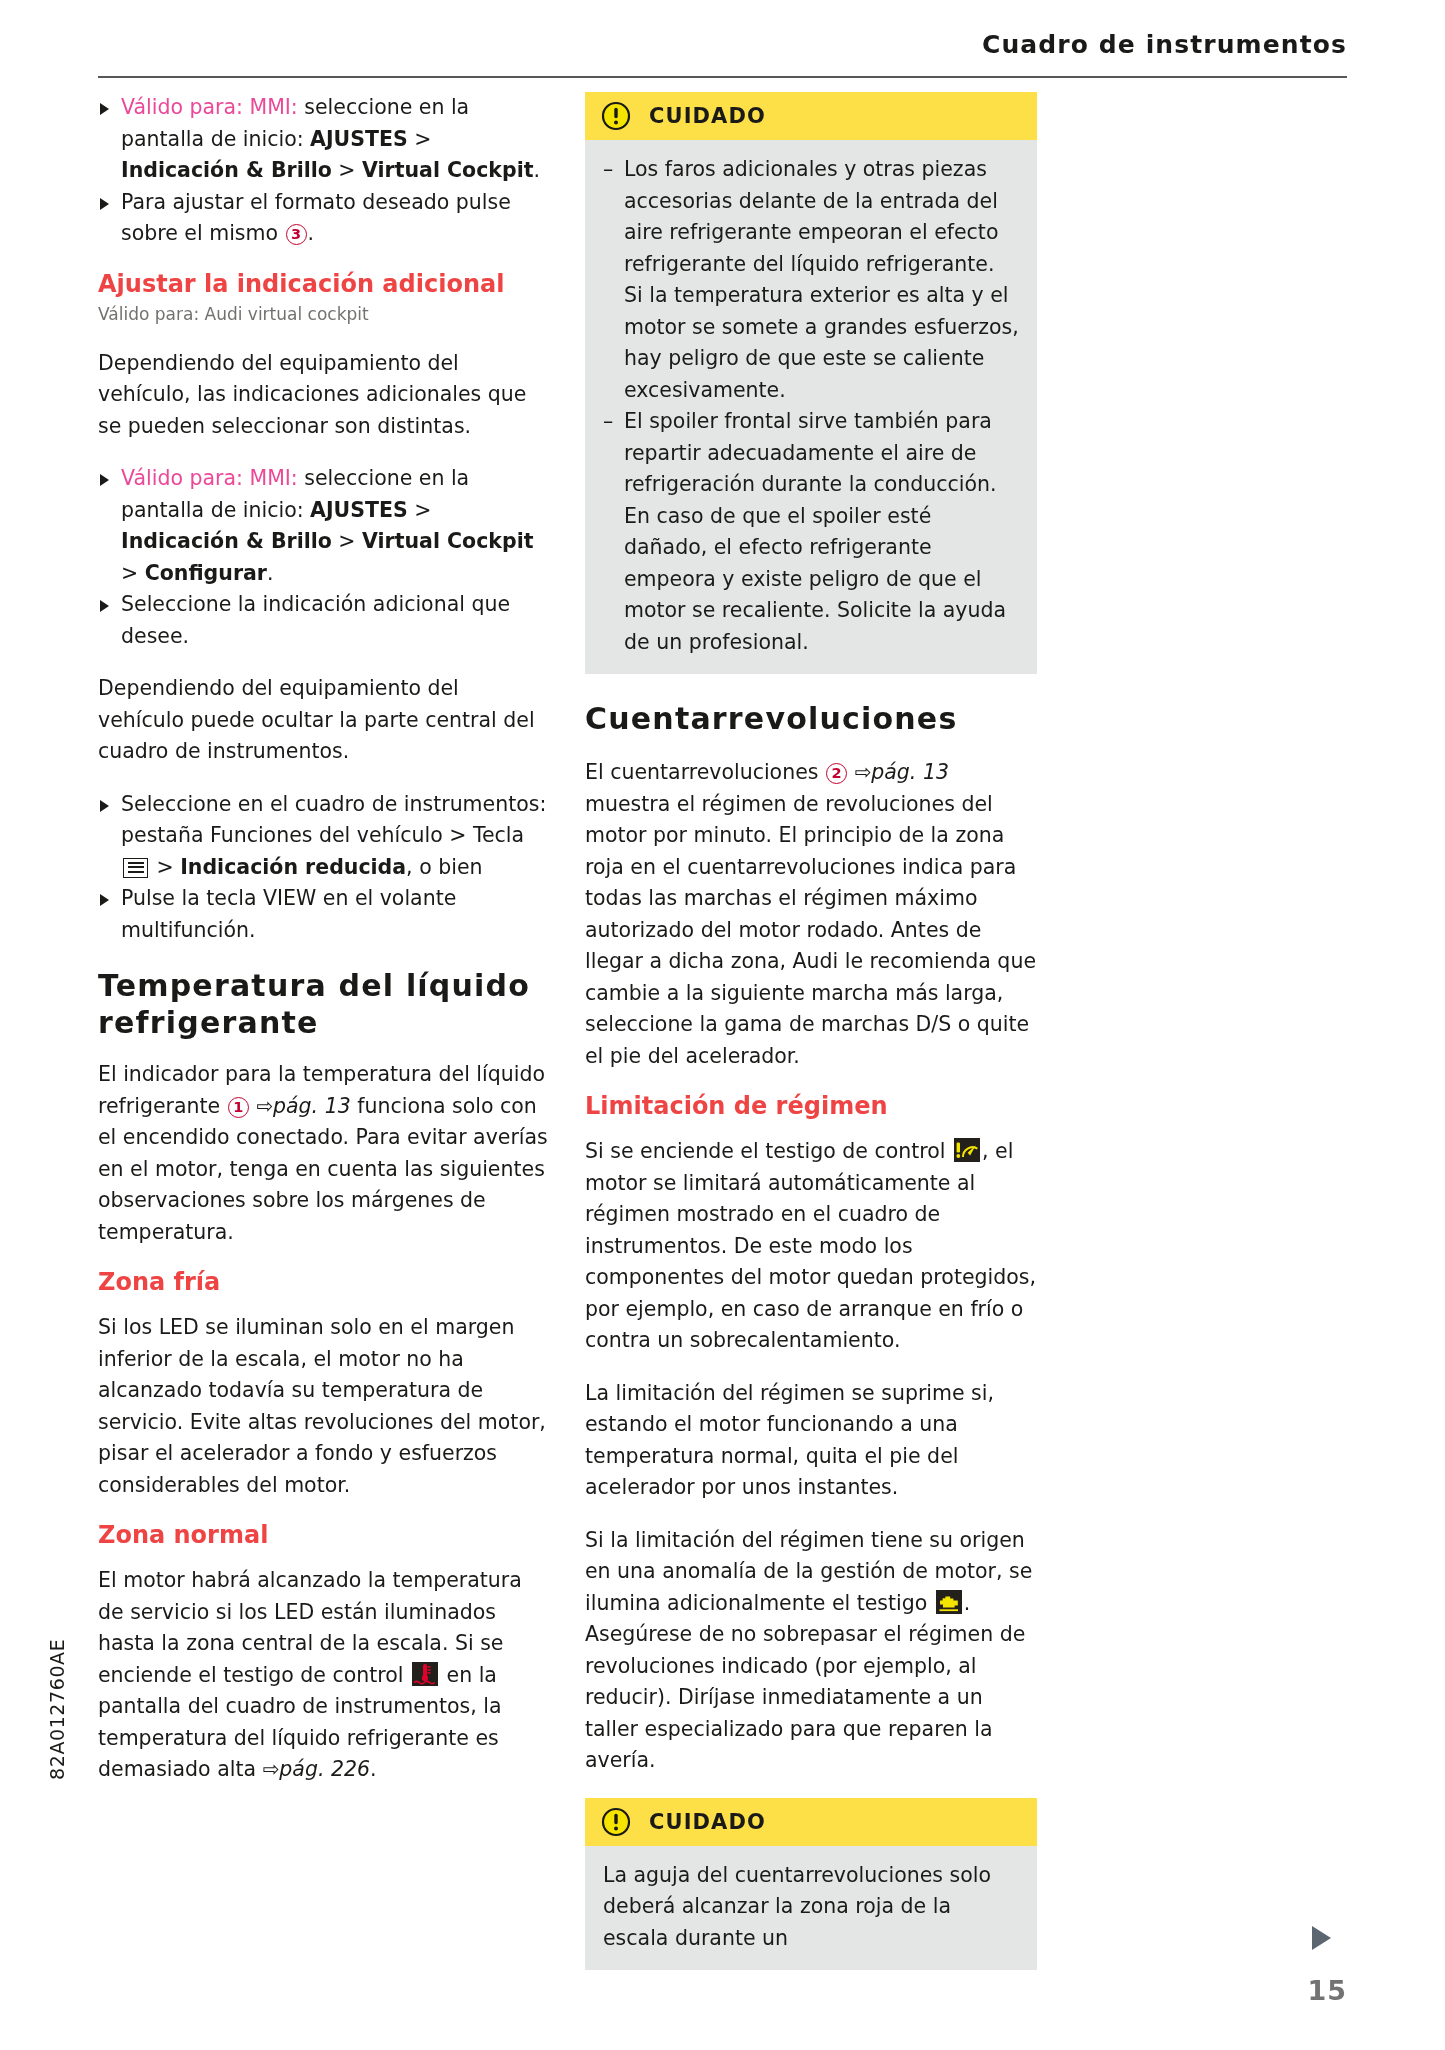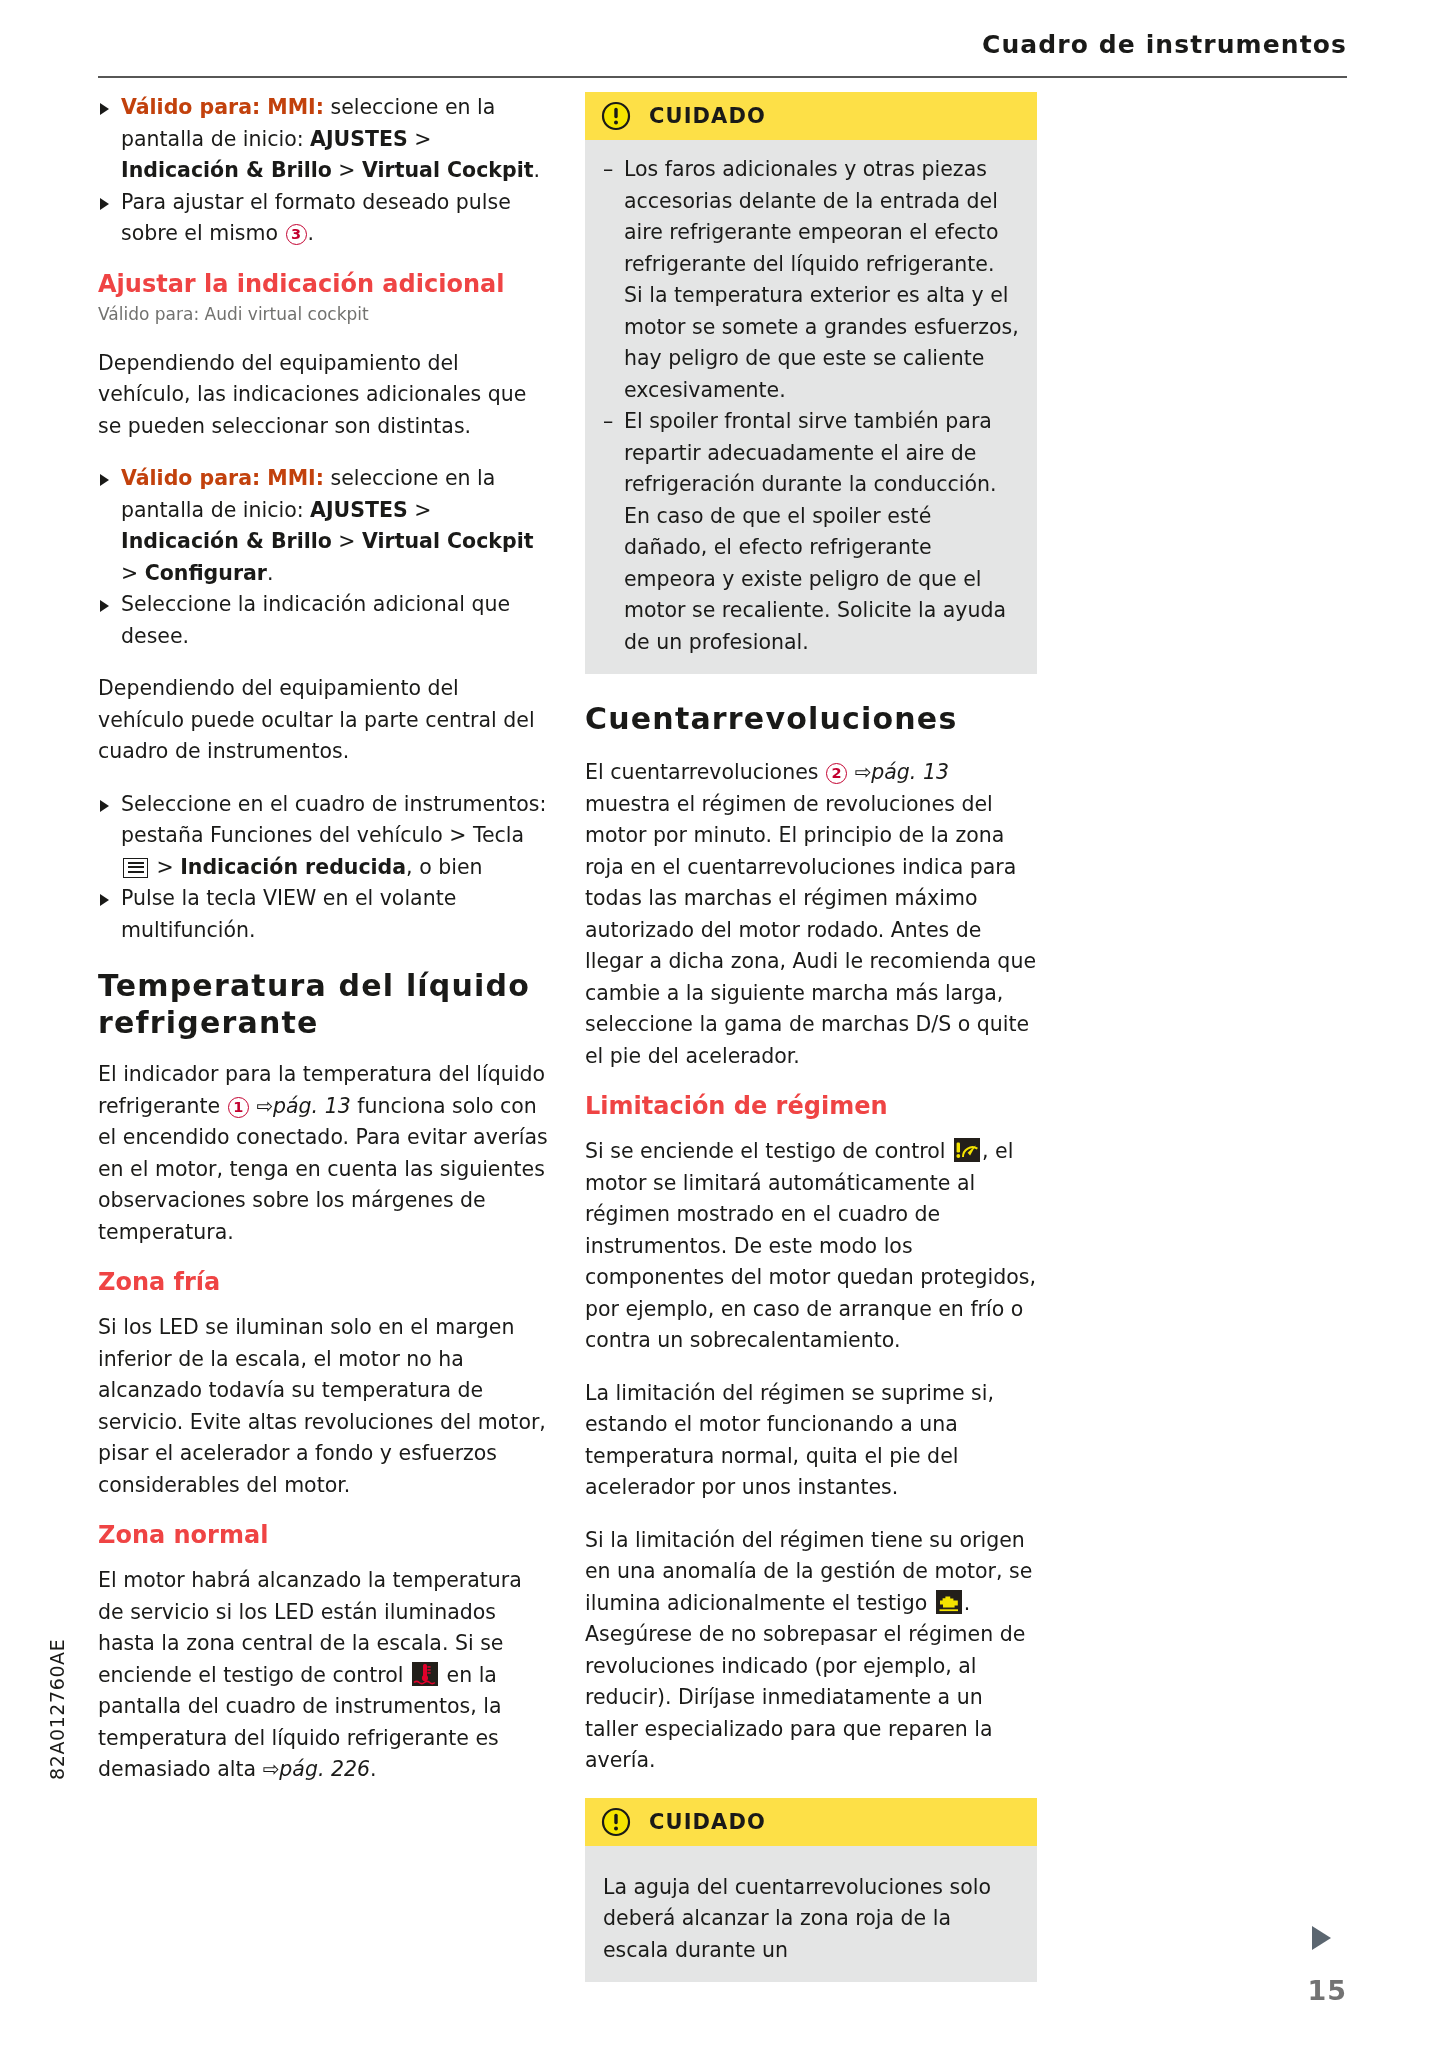--- a/index.html
+++ b/index.html
@@ -52,21 +52,21 @@
   .col {
     position: absolute;
     top: 92px;
     width: 452px;
   }
   .col-left  { left: 98px; }
   .col-right { left: 585px; }
 
   
   p.body {
-    margin: 12px 0 21px 0;
+    margin: 0 0 21px 0;
     font-size: 20.5px;
     line-height: 31.5px;
     color: #1a1a18;
     text-align: left;
   }
   h2.sect {
     margin: 0 0 18px 0;
     font-size: 30px;
     line-height: 37px;
     font-weight: bold;
@@ -122,21 +122,21 @@
     font-size: 20.5px;
     line-height: 31.5px;
   }
   ul.dashes li .dash {
     position: absolute;
     left: 0;
     top: 0;
   }
 
   b, .b { font-weight: bold; }
-  .grey { color: #c2410c; font-weight: bold; }
+  .grey { color: #ec4899; }
   .ital { font-style: italic; }
 
   
   .circnum {
     display: inline-block;
     width: 21px;
     height: 21px;
     line-height: 19px;
     border: 1.6px solid #c3002f;
     border-radius: 50%;

